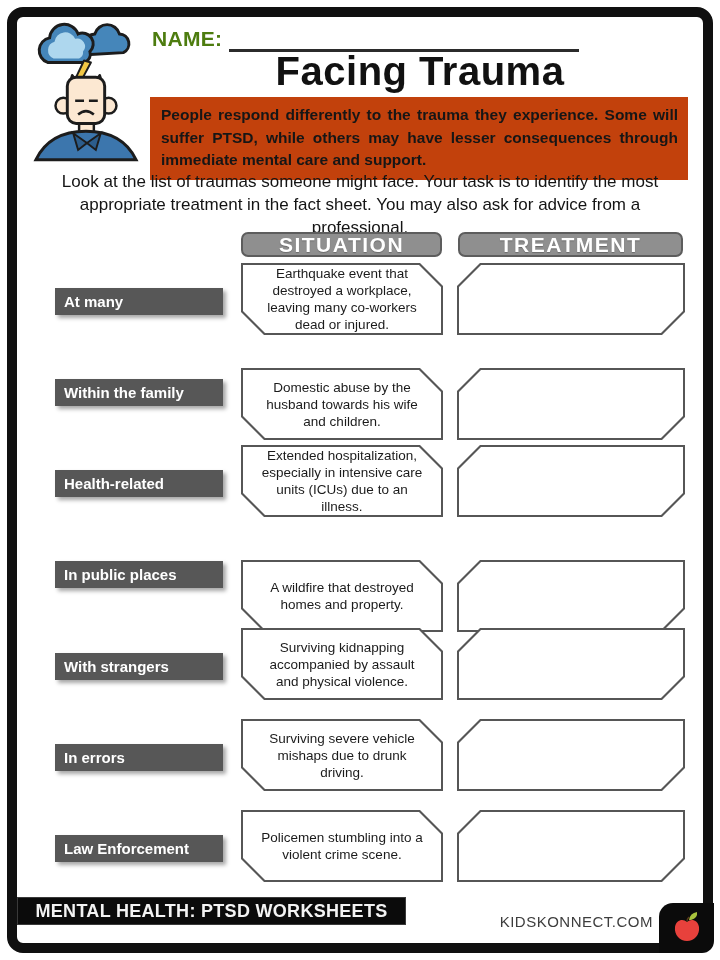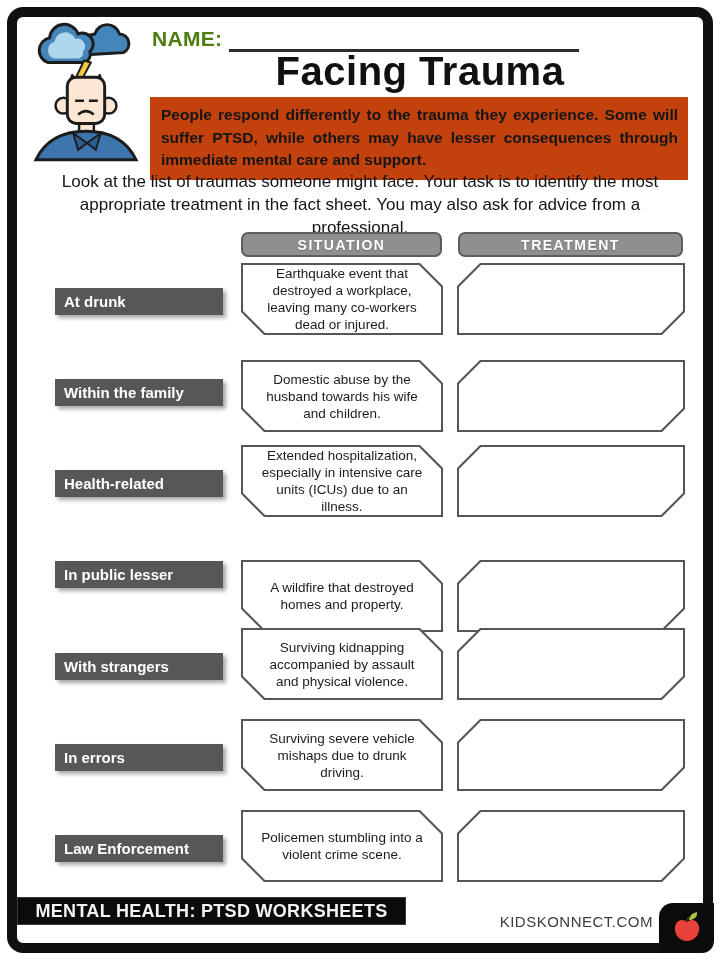--- a/index.html
+++ b/index.html
@@ -9,37 +9,37 @@
 
   
   .avatar{position:absolute;left:26px;top:14px;width:118px;height:148px;z-index:1;}
   .name-label{position:absolute;left:152px;top:27px;font-size:21px;font-weight:bold;color:#4d7c0f;letter-spacing:.3px;}
   .name-line{position:absolute;left:229px;top:25px;width:350px;height:24px;border-bottom:3px solid #2b2b2b;}
   .title{position:absolute;left:150px;top:49px;width:540px;text-align:center;font-size:40px;font-weight:bold;color:#111;letter-spacing:.5px;}
   .intro{position:absolute;left:150px;top:97px;width:538px;box-sizing:border-box;background:#c2410c;padding:7px 10px 8px 11px;font-size:15.5px;font-weight:bold;line-height:22.5px;color:#161616;text-align:justify;}
   .instructions{position:absolute;left:35px;top:170px;width:650px;text-align:center;font-size:17px;line-height:23px;color:#141414;}
 
   
-  .col-hdr{position:absolute;top:232px;height:25px;box-sizing:border-box;background:#8f8f8f;border:2px solid #5d5d5d;border-radius:7px;color:#fff;font-weight:bold;font-size:14px;letter-spacing:1.5px;display:flex;align-items:center;justify-content:center;text-shadow:0 1px 1px rgba(0,0,0,.25);}
+  .col-hdr{position:absolute;top:232px;height:25px;box-sizing:border-box;background:#8f8f8f;border:2px solid #5d5d5d;border-radius:7px;color:#fff;font-weight:bold;font-size:21px;letter-spacing:1.5px;display:flex;align-items:center;justify-content:center;text-shadow:0 1px 1px rgba(0,0,0,.25);}
   .hdr-situation{left:241px;width:201px;}
   .hdr-treatment{left:458px;width:225px;}
 
   
   .cat{position:absolute;left:55px;width:168px;height:27px;box-sizing:border-box;background:#575757;color:#fff;font-size:15px;font-weight:bold;display:flex;align-items:center;padding-left:9px;box-shadow:3px 3px 4px rgba(0,0,0,.35);}
   .box{position:absolute;height:72px;}
   .box .fill{position:absolute;inset:0;background:#565656;}
   .box .inner{position:absolute;inset:2px;background:#fff;}
   .situation{left:241px;width:202px;}
   .treatment{left:457px;width:228px;}
   .situation .fill{clip-path:polygon(0 0,calc(100% - 23px) 0,100% 23px,100% 100%,23px 100%,0 calc(100% - 23px));}
   .situation .inner{clip-path:polygon(0 0,calc(100% - 22px) 0,100% 22px,100% 100%,22px 100%,0 calc(100% - 22px));}
   .treatment .fill{clip-path:polygon(23px 0,100% 0,100% calc(100% - 23px),calc(100% - 23px) 100%,0 100%,0 23px);}
   .treatment .inner{clip-path:polygon(22px 0,100% 0,100% calc(100% - 22px),calc(100% - 22px) 100%,0 100%,0 22px);}
   .box .txt{position:absolute;inset:2px;display:flex;align-items:center;justify-content:center;text-align:center;font-size:13.5px;line-height:17px;color:#1b1b1b;padding:2px 16px;}
-  .r0{top:263px}.r1{top:360px}.r2{top:445px}.r3{top:560px}.r4{top:628px}.r5{top:719px}.r6{top:810px}
+  .r0{top:263px}.r1{top:368px}.r2{top:445px}.r3{top:560px}.r4{top:628px}.r5{top:719px}.r6{top:810px}
   .c0{top:288px}.c1{top:379px}.c2{top:470px}.c3{top:561px}.c4{top:653px}.c5{top:744px}.c6{top:835px}
 
   
   .footer-title{position:absolute;left:17px;top:897px;width:389px;height:28px;box-sizing:border-box;background:#0b0b0b;border:1px solid #3a3a3a;display:flex;align-items:center;justify-content:center;color:#f3f3f3;font-size:18px;font-weight:bold;letter-spacing:.3px;z-index:5;}
   .site{position:absolute;right:67px;top:913px;color:#3d3d3d;font-size:15px;letter-spacing:.5px;z-index:5;}
   .logo-box{position:absolute;left:659px;top:903px;width:55px;height:50px;background:#0b0b0b;border-radius:14px 0 12px 0;display:flex;align-items:center;justify-content:center;z-index:7;}
 </style>
 </head>
 <body>
 
@@ -67,21 +67,21 @@
 
   <div class="name-label">NAME:</div>
   <div class="name-line"></div>
   <div class="title">Facing Trauma</div>
   <div class="intro">People respond differently to the trauma they experience. Some will suffer PTSD, while others may have lesser consequences through immediate mental care and support.</div>
   <div class="instructions">Look at the list of traumas someone might face. Your task is to identify the most appropriate treatment in the fact sheet. You may also ask for advice from a professional.</div>
 
   <div class="col-hdr hdr-situation">SITUATION</div>
   <div class="col-hdr hdr-treatment">TREATMENT</div>
 
-  <div class="cat c0">At drunk</div>
+  <div class="cat c0">At many</div>
   <div class="box situation r0">
       <div class="fill"></div>
       <div class="inner"></div>
       <div class="txt">Earthquake event that destroyed a workplace, leaving many co-workers dead or injured.</div>
     </div>
   <div class="box treatment r0">
       <div class="fill"></div>
       <div class="inner"></div>
       <div class="txt"></div>
     </div>
@@ -103,21 +103,21 @@
       <div class="fill"></div>
       <div class="inner"></div>
       <div class="txt">Extended hospitalization, especially in intensive care units (ICUs) due to an illness.</div>
     </div>
   <div class="box treatment r2">
       <div class="fill"></div>
       <div class="inner"></div>
       <div class="txt"></div>
     </div>
 
-  <div class="cat c3">In public lesser</div>
+  <div class="cat c3">In public places</div>
   <div class="box situation r3">
       <div class="fill"></div>
       <div class="inner"></div>
       <div class="txt">A wildfire that destroyed homes and property.</div>
     </div>
   <div class="box treatment r3">
       <div class="fill"></div>
       <div class="inner"></div>
       <div class="txt"></div>
     </div>

